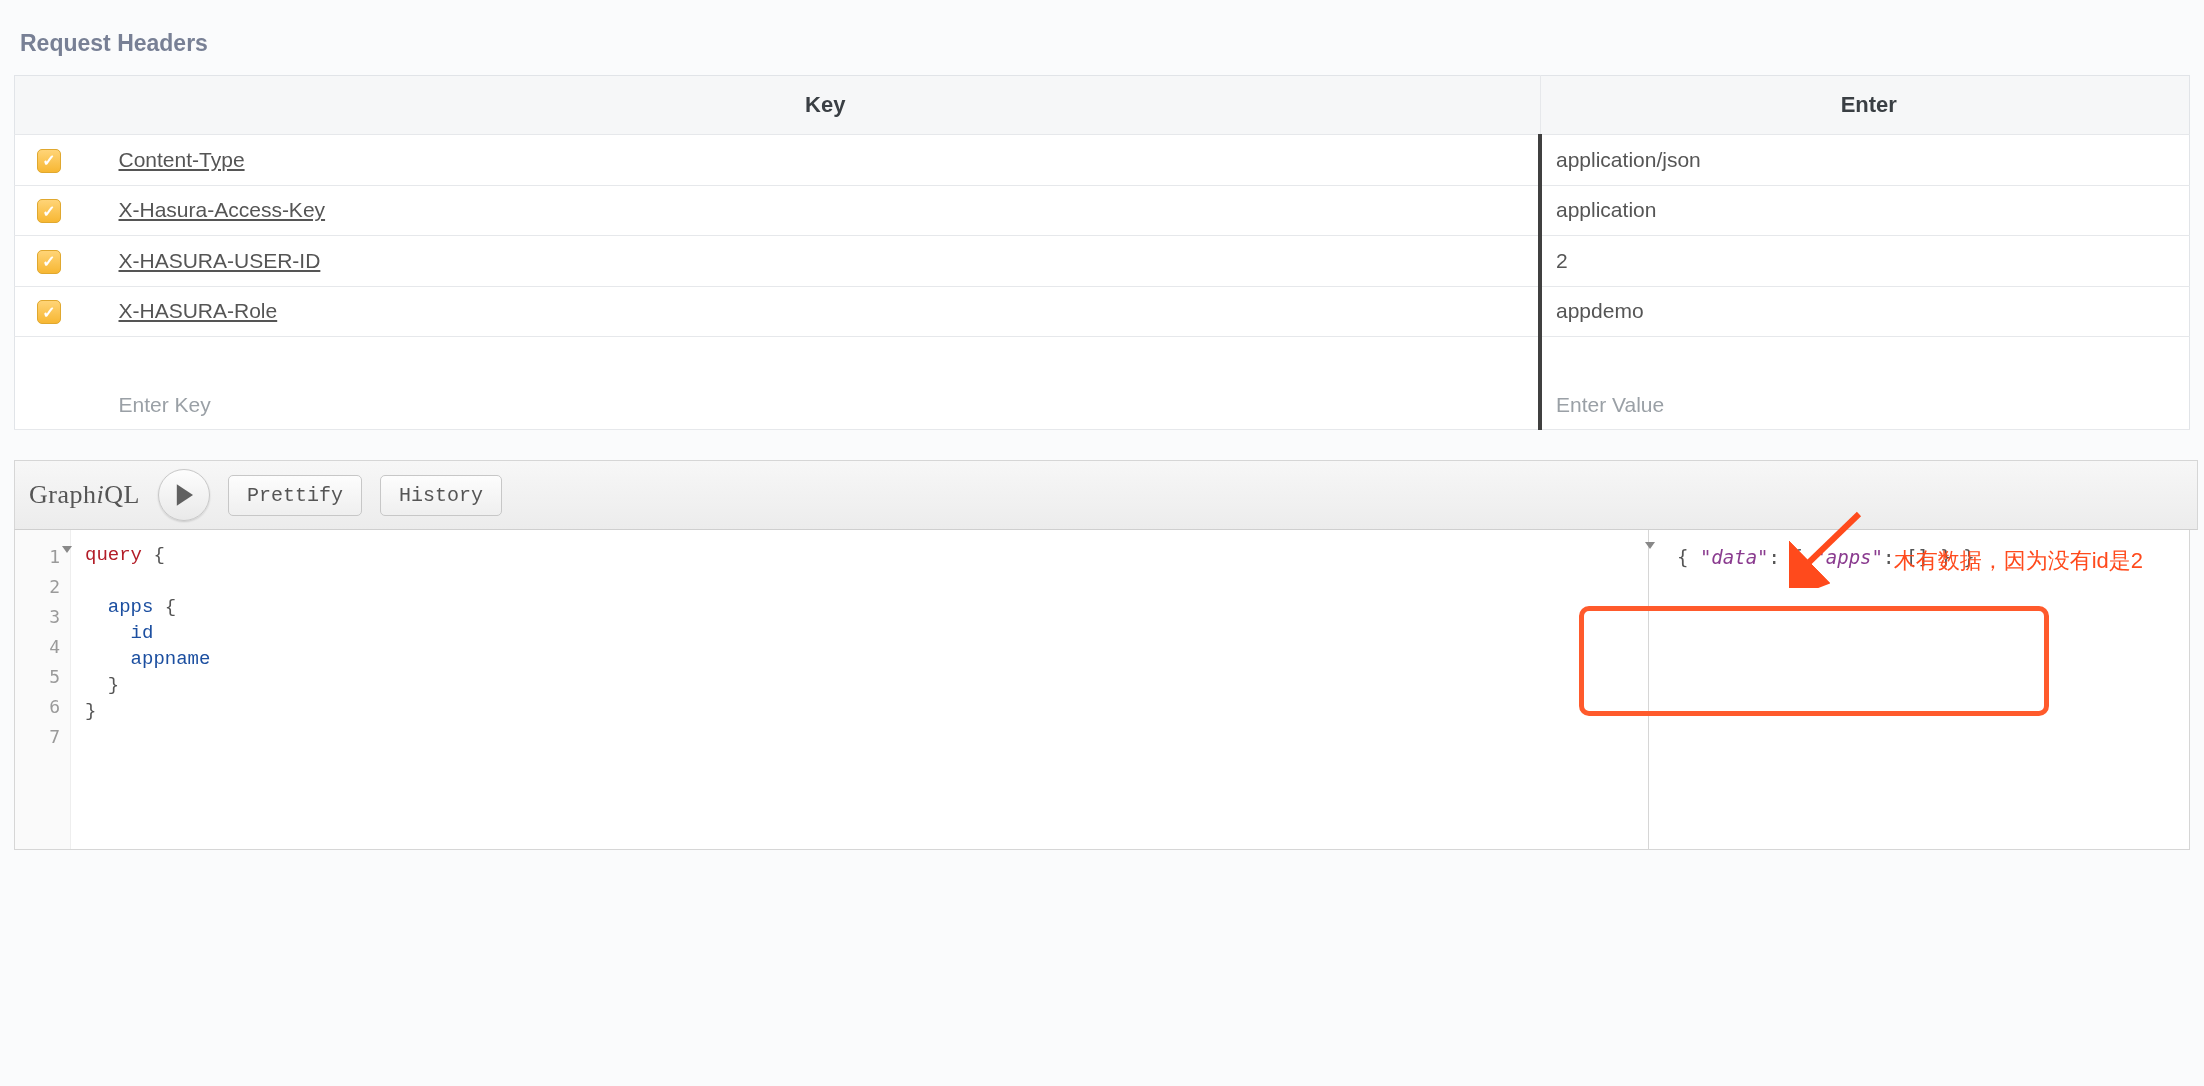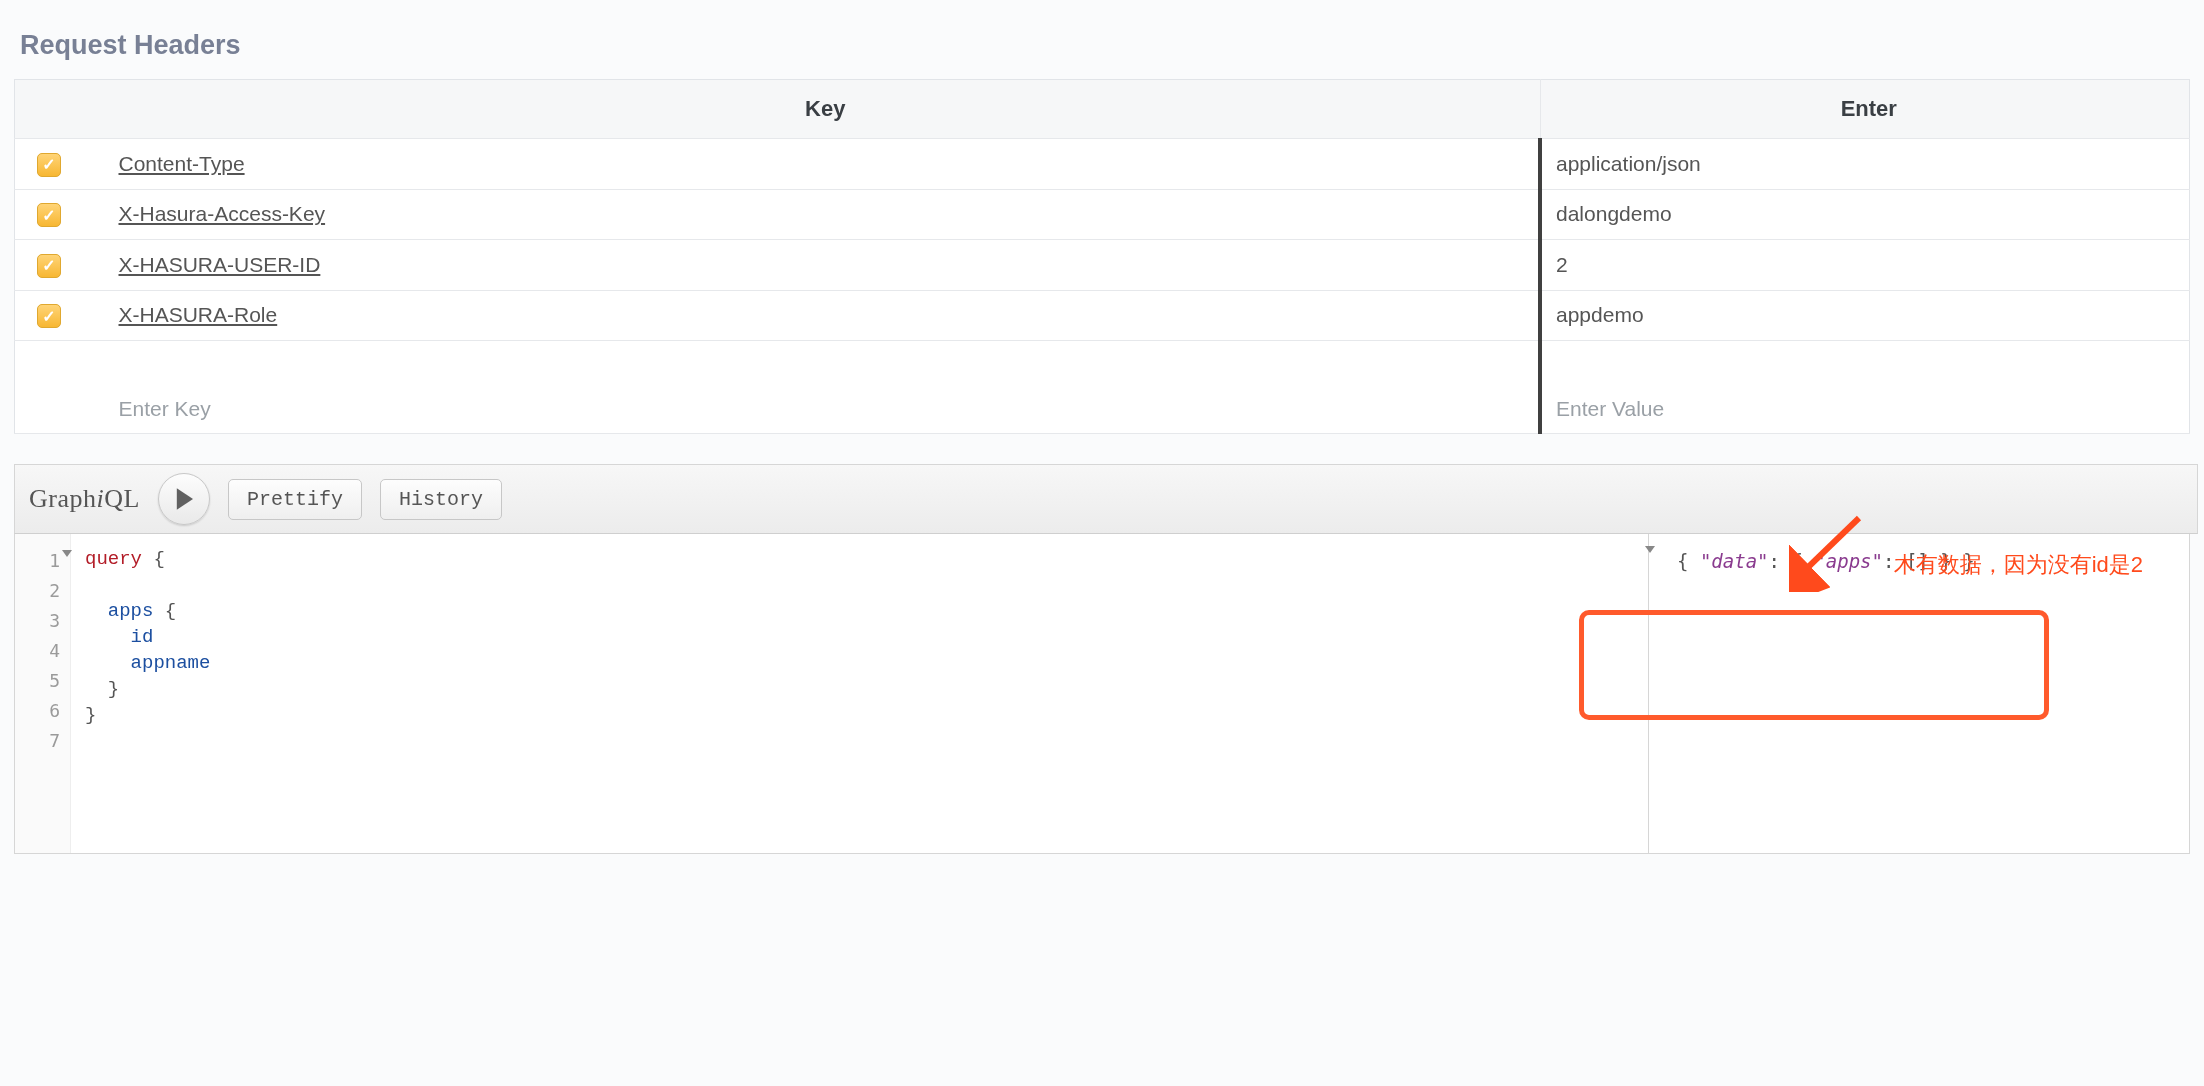--- a/index.html
+++ b/index.html
@@ -4,21 +4,21 @@
   <style>
     * { box-sizing: border-box; margin: 0; padding: 0; }
     body {
       font-family: -apple-system, BlinkMacSystemFont, "Segoe UI", Helvetica, Arial, sans-serif;
       background: #fafbfc;
       color: #333;
       font-size: 20px;
     }
     .container { padding: 18px 0; }
     .section-title {
-      font-size: 27px;
+      font-size: 23px;
       font-weight: 600;
       color: #788095;
       padding: 12px 20px 18px 20px;
     }
     .headers-table {
       width: calc(100% - 28px);
       margin-left: 14px;
       border: 1px solid #e1e4e8;
       background: #fff;
       border-collapse: collapse;
@@ -202,21 +202,21 @@
     </thead>
     <tbody>
       <tr>
         <td class="col-check"><span class="checkbox">✓</span></td>
         <td class="col-key">Content-Type</td>
         <td class="col-value">application/json</td>
       </tr>
       <tr>
         <td class="col-check"><span class="checkbox">✓</span></td>
         <td class="col-key">X-Hasura-Access-Key</td>
-        <td class="col-value">dalongdemo</td>
+        <td class="col-value">application</td>
       </tr>
       <tr>
         <td class="col-check"><span class="checkbox">✓</span></td>
         <td class="col-key">X-HASURA-USER-ID</td>
         <td class="col-value">2</td>
       </tr>
       <tr>
         <td class="col-check"><span class="checkbox">✓</span></td>
         <td class="col-key">X-HASURA-Role</td>
         <td class="col-value">appdemo</td>

